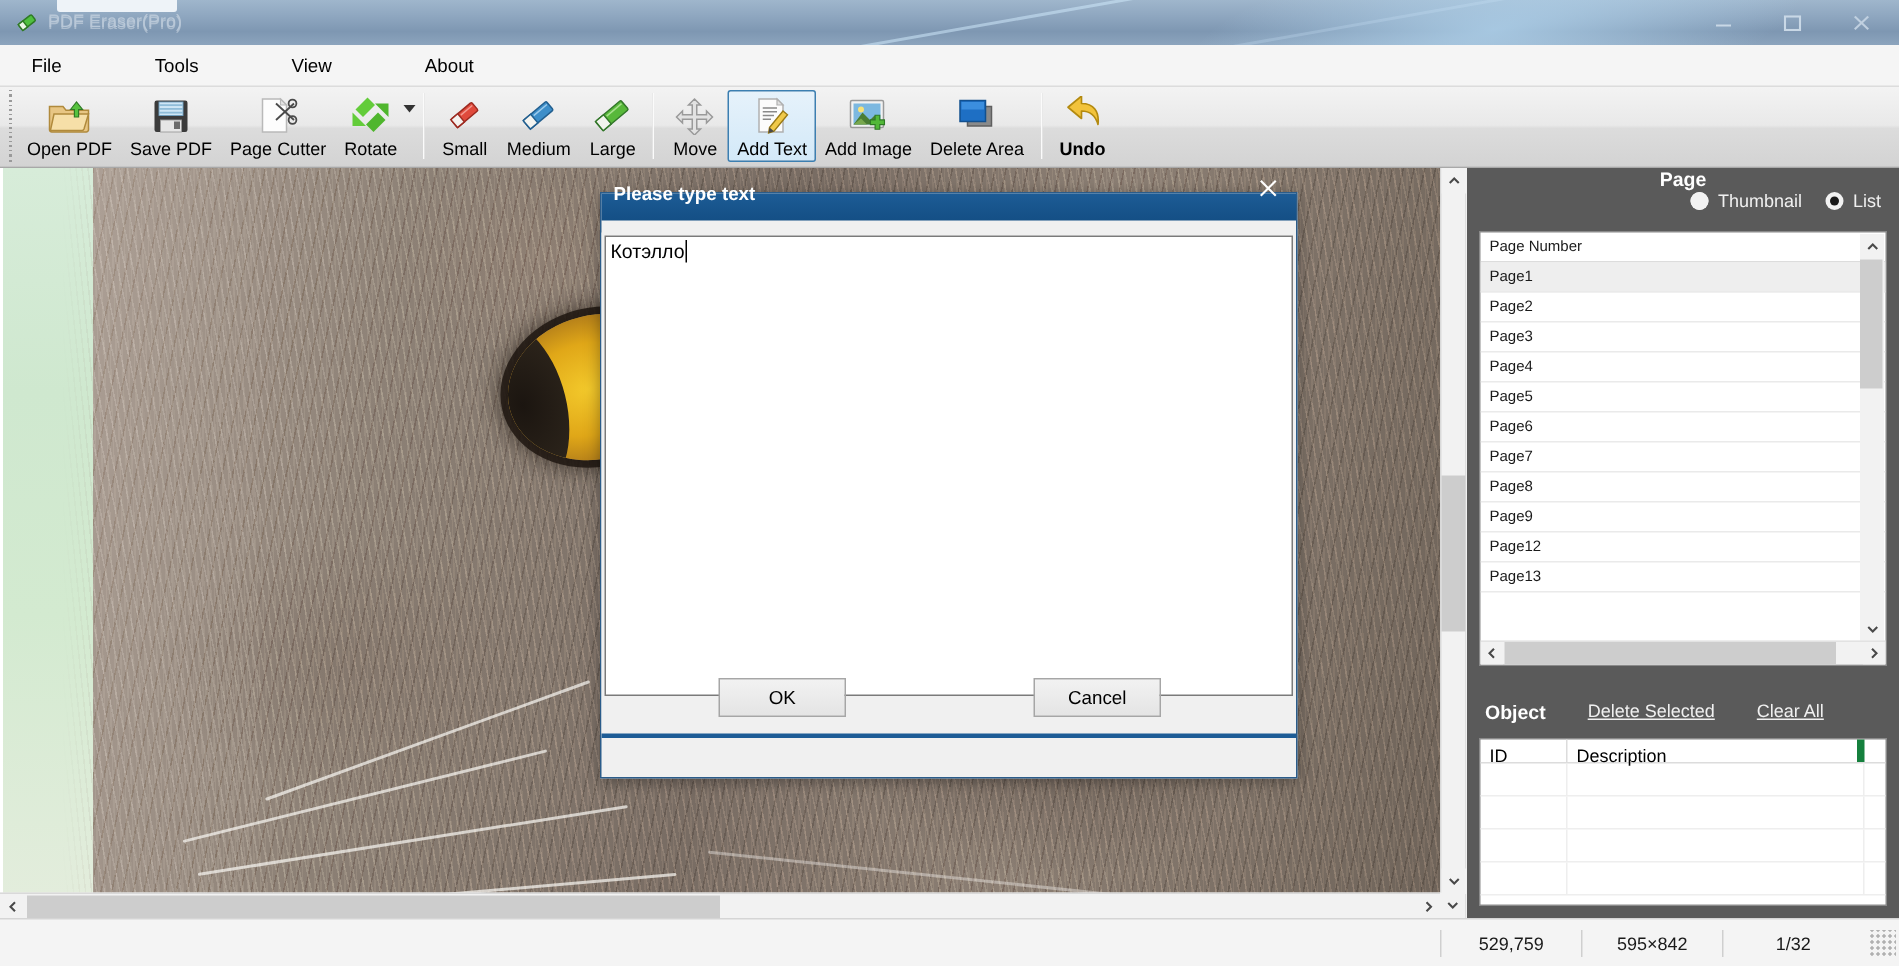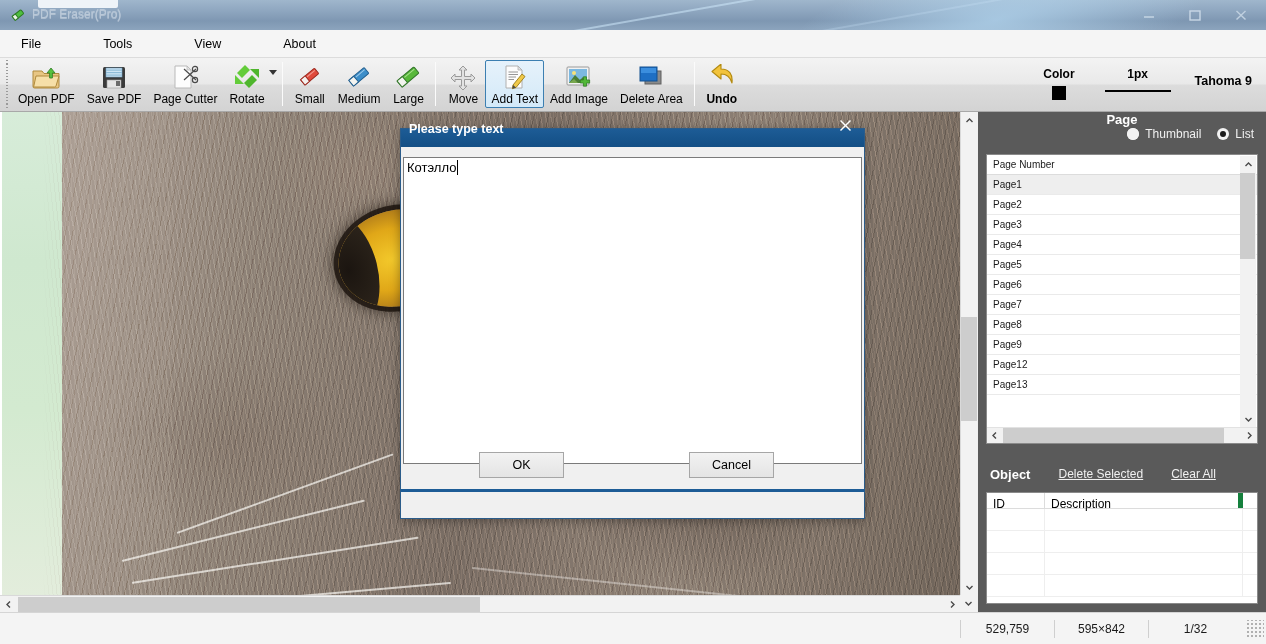--- a/index.html
+++ b/index.html
@@ -533,31 +533,20 @@
 
     <div class="tool bold">
       <div class="ticon">
         <svg width="28" height="26" viewBox="0 0 28 26">
           <path d="M13 5 C21 5 25 10 24 19 C22 12 18 10 13 10 v5 l-9 -7.5 l9 -7.5 z" fill="#f2c33c" stroke="#b38a10" stroke-width="1.1" stroke-linejoin="round"></path>
         </svg>
       </div>
       <div class="tlabel">Undo</div>
     </div>
 
-    <div class="tb-right">
-      <div class="colorbox">
-        <div class="clabel">Color</div>
-        <div class="cswatch"></div>
-      </div>
-      <div class="pxbox">
-        <div class="plabel">1px</div>
-        <div class="pline"></div>
-      </div>
-      <div class="fontbox">Tahoma 9</div>
-    </div>
   </div>
 
   <div class="canvas-wrap">
     <div class="pg-shadow"></div>
     <div class="photo">
       <div class="ph-bg-green"></div>
       <div class="ph-fur">
         <div class="fur-strands"></div>
       </div>
       <div class="fur-edge"></div>

